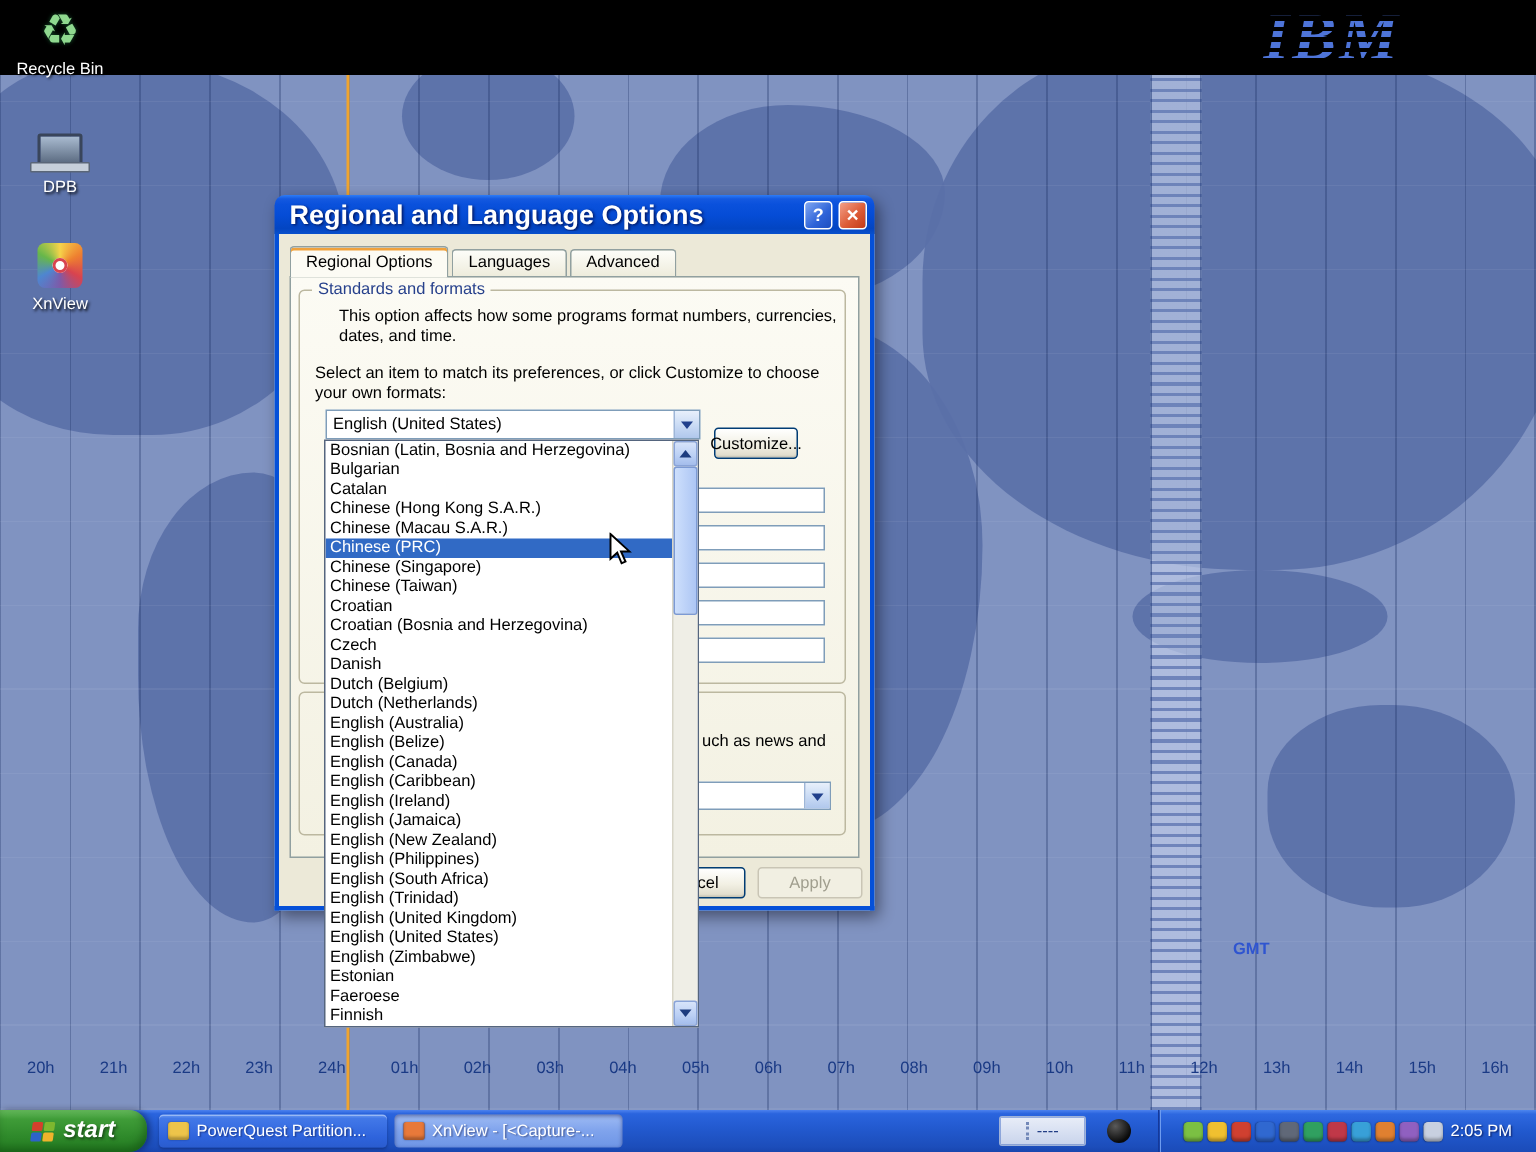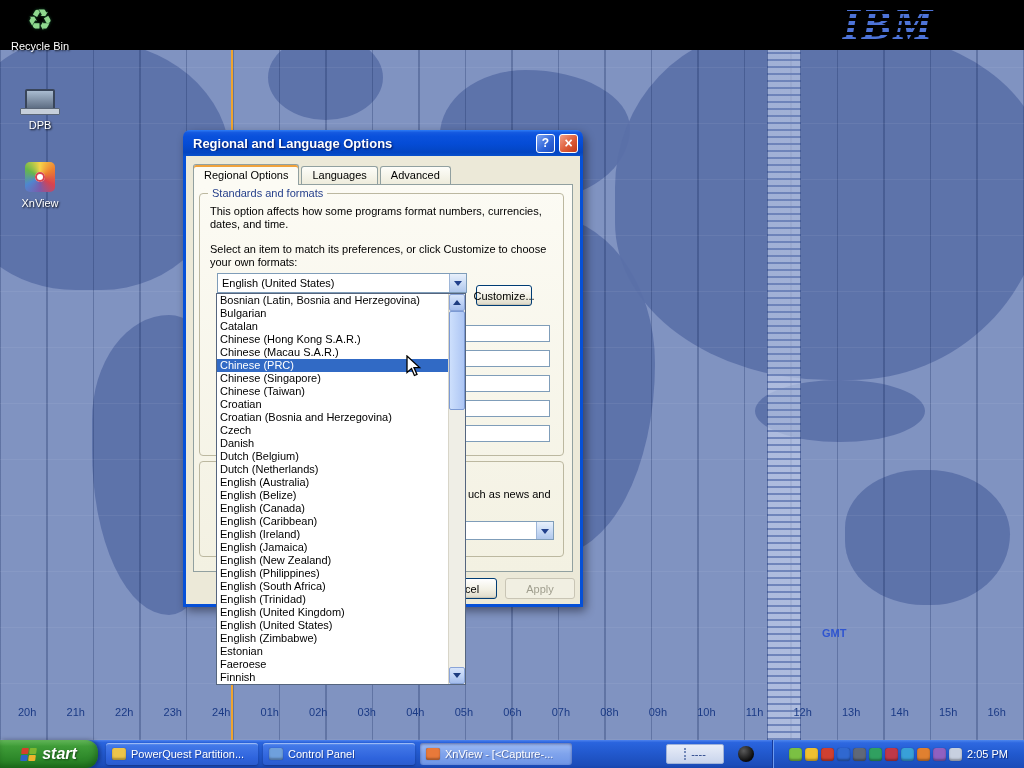--- a/index.html
+++ b/index.html
@@ -49,40 +49,40 @@
       background:conic-gradient(#F6D34A,#EE8030,#D8434F,#7E5AA8,#4E86D0,#67B74A,#F6D34A); }
   .xnview-art::after { content:""; position:absolute; left:10px; top:10px; width:10px; height:10px; background:#fff; border-radius:50%; box-shadow:inset 0 0 0 2px #D8434F; }
   .icon-label { margin-top:3px; font-size:11px; color:#fff; text-shadow:1px 1px 2px #000; }
 
   
   .dialog { position:absolute; left:183px; top:130px; width:400px; height:477px; z-index:10;
       border-radius:8px 8px 3px 3px; box-shadow:3px 4px 10px rgba(0,0,10,.45); }
   .titlebar { position:absolute; left:0; top:0; right:0; height:26px; border-radius:7px 7px 0 0; padding:0 5px 0 10px;
       background:linear-gradient(180deg,#2E7CF6 0%,#1459E0 10%,#0A51DC 24%,#054CD6 52%,#0345C2 86%,#0850CC 100%);
       display:flex; align-items:center; }
-  .title-text { flex:1; color:#fff; font-weight:bold; font-size:13px; text-shadow:1px 1px 2px rgba(0,0,50,.75); white-space:nowrap; overflow:hidden; }
+  .title-text { flex:1; color:#fff; font-weight:bold; font-size:18px; text-shadow:1px 1px 2px rgba(0,0,50,.75); white-space:nowrap; overflow:hidden; }
   .tb-btn { width:19px; height:19px; margin-left:4px; border-radius:3px; border:1px solid #fff;
       display:flex; align-items:center; justify-content:center; color:#fff; font-weight:bold; font-size:12px; flex:0 0 auto; }
   .tb-btn.help { background:linear-gradient(135deg,#7FA6F2,#2E63D8 60%,#1E4FC0); }
   .tb-btn.close { background:linear-gradient(135deg,#F3A088,#DD5C38 55%,#C23A18); font-size:14px; line-height:1; }
   .dlg-body { position:absolute; left:0; top:26px; right:0; bottom:0; background:#ECE9D8;
       border:3px solid #0550D8; border-top:none; }
   .tabs { position:absolute; left:7px; top:8px; height:20px; display:flex; align-items:flex-end; z-index:2; }
   .tab { height:18px; padding:2px 10px 0; font-size:11px; color:#000; margin-right:2px;
       background:linear-gradient(#FDFDF9,#EEECDC); border:1px solid #91A0A0; border-bottom:none; border-radius:3px 3px 0 0; }
   .tab.active { height:21px; margin-bottom:-1px; padding-top:4px; background:#FCFBF4; box-shadow:inset 0 2px 0 #F0A23C; position:relative; z-index:3; }
   .tab-panel { position:absolute; left:7px; right:7px; top:28px; height:388px;
       background:linear-gradient(180deg,#FCFBF4 0%,#F3F1E2 100%); border:1px solid #91A0A0; }
   .groupbox { position:absolute; border:1px solid #BCB8A0; border-radius:4px; }
   .g1 { left:5px; right:8px; top:8px; height:263px; }
   .g2 { left:5px; right:8px; top:276px; height:96px; }
   .gb-label { position:absolute; top:-7px; left:8px; padding:0 4px; background:#FCFBF4; font-size:11px; color:#27418C; }
   .para { position:absolute; font-size:11px; line-height:13px; color:#000; }
   .para .line { white-space:nowrap; }
-  .p1 { left:16px; top:20px; }
+  .p1 { left:32px; top:20px; }
   .p2 { left:16px; top:58px; }
   .combo { position:absolute; background:#fff; border:1px solid #7F9DB9; display:flex; align-items:stretch; font-size:11px; }
   .main-combo { left:23px; top:88px; width:250px; height:20px; }
   .combo-text { flex:1; padding-left:4px; display:flex; align-items:center; white-space:nowrap; overflow:hidden; }
   .combo-btn { width:17px; background:linear-gradient(180deg,#E8F0FB,#CBDCF5 50%,#B0C7EC); border-left:1px solid #9EB6D8;
       display:flex; align-items:center; justify-content:center; }
   .arrow-down { width:0; height:0; border:4px solid transparent; border-top:5px solid #21408C; margin-top:5px; }
   .btn { font-size:11px; color:#000; border:1px solid #003C74; border-radius:3px;
       background:linear-gradient(180deg,#FFFFFF,#F2F0E4 55%,#DDD9C8); box-shadow:inset 0 -1px 1px rgba(0,0,0,.10);
       display:flex; align-items:center; justify-content:center; }
@@ -325,24 +325,20 @@
           <i></i>
         </span>
       <span>start</span>
     </div>
     <div class="tasks">
 
     <div class="task-btn">
           <span class="task-icon" style="background: rgb(237, 196, 74);"></span>
           <span class="task-label">PowerQuest Partition...</span>
         </div>
-        <div class="task-btn">
-          <span class="task-icon" style="background: rgb(111, 160, 220);"></span>
-          <span class="task-label">Control Panel</span>
-        </div>
         <div class="task-btn pressed">
           <span class="task-icon" style="background: rgb(232, 121, 58);"></span>
           <span class="task-label">XnView - [&lt;Capture-...</span>
         </div>
       </div>
     <div class="deskband">
       <span class="grip"></span>
       <span>----</span>
     </div>
     <span class="tb-dark-icon"></span>

